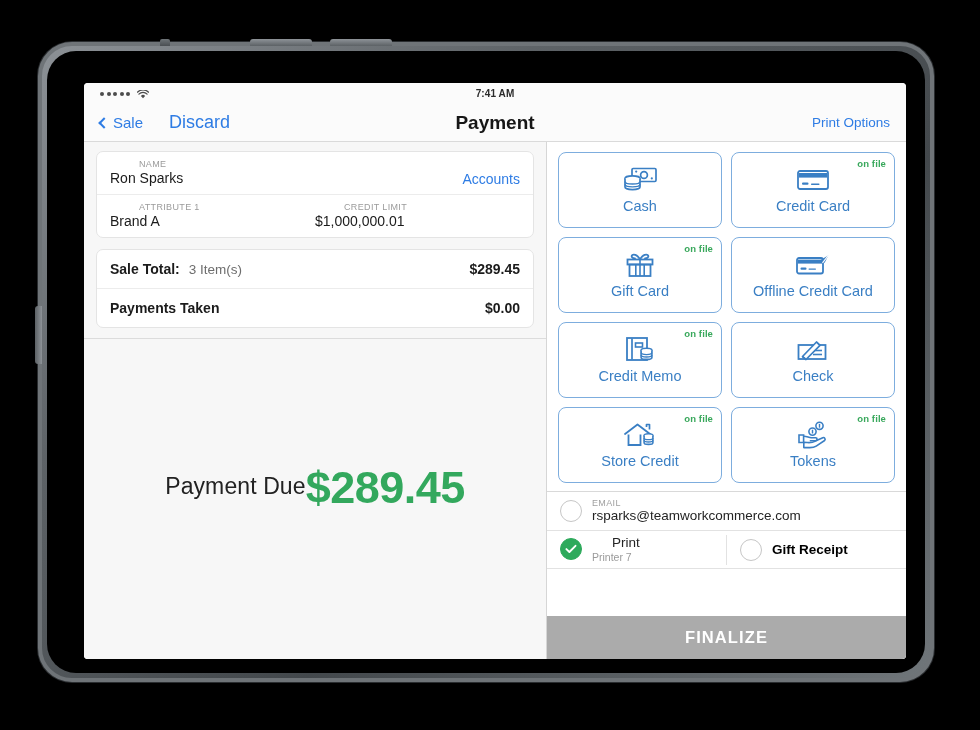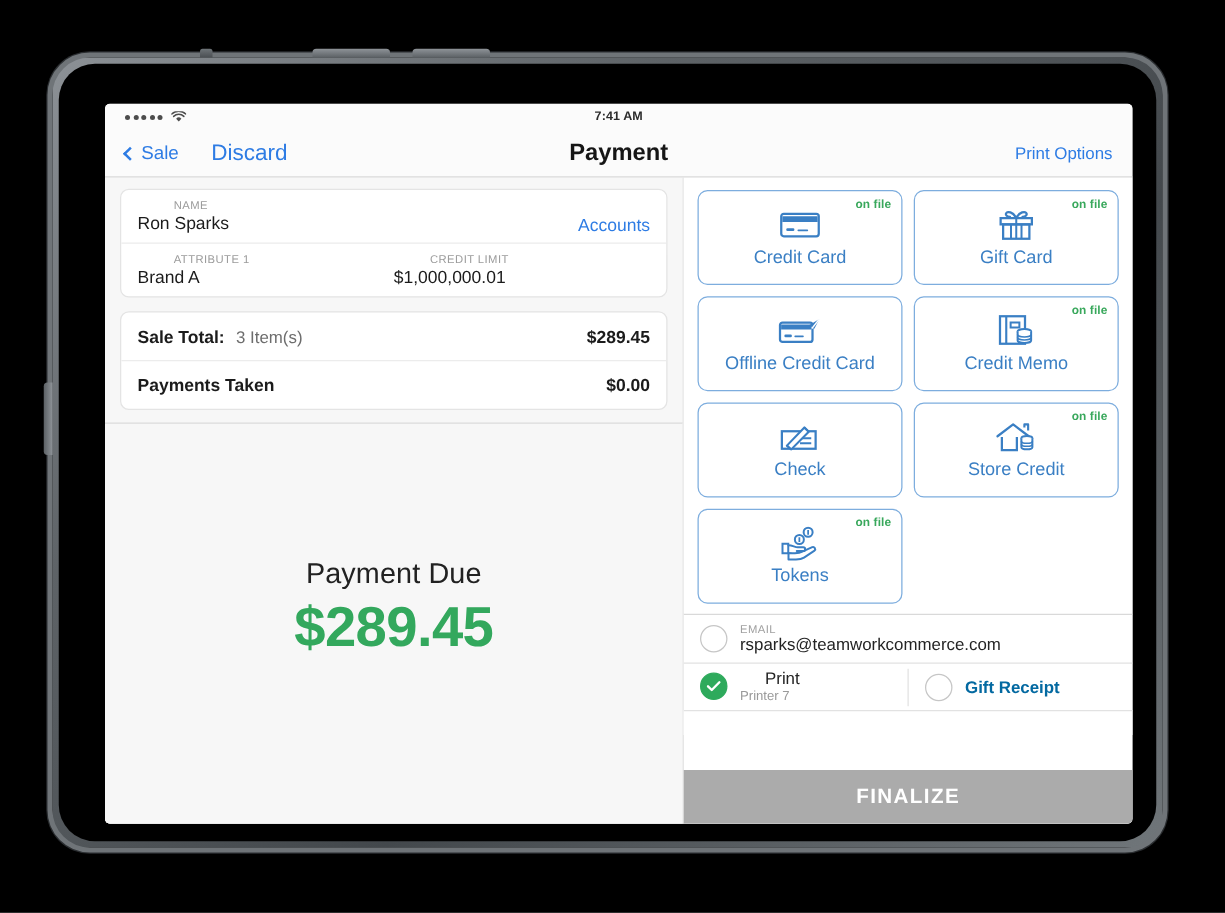--- a/index.html
+++ b/index.html
@@ -149,21 +149,21 @@
   }
   .trow + .trow { border-top: 1px solid #ececec; }
   .trow .lbl { display: flex; gap: 9px; align-items: baseline; justify-content: center; }
   .trow .sub { color: #6d6d6d; font-weight: normal; font-size: 13.5px; }
 
   .due-area {
     flex: 1;
     background: #f7f7f7;
     border-top: 1px solid #dcdcdc;
     display: flex;
-    flex-direction: column;
+    flex-direction: row;
     align-items: center;
     justify-content: center;
     min-height: 0;
     padding-bottom: 26px;
   }
   .due-label { font-size: 23px; color: #222; letter-spacing: .1px; }
   .due-amount { font-size: 45px; font-weight: bold; color: #33a85d; margin-top: 4px; letter-spacing: -.5px; }
 
   
   .right-pane {
@@ -209,21 +209,21 @@
   .circ { width: 22px; height: 22px; border-radius: 50%; border: 1.5px solid #c6c6c6;
           flex: 0 0 22px; background: #fff; }
   .circ.on {
     border-color: #2eaa5c; background: #2eaa5c;
     display: flex; align-items: center; justify-content: center;
   }
   .r-texts { display: flex; flex-direction: column; line-height: 1.18; }
   .r-k { font-size: 9px; color: #a0a0a0; letter-spacing: .35px; text-transform: uppercase; }
   .r-v { font-size: 13.5px; color: #242424; }
   .r-v.bold { font-weight: normal; padding-left: 20px; }
-  .r-v.blue { color: #0369a1; font-weight: bold; }
+  .r-v.blue { color: #000000; font-weight: bold; }
   .r-sub { font-size: 10.5px; color: #9a9a9a; }
 
   .spacer-strip { height: 20px; background: #fff; border-top: 1px solid #e2e2e2; }
 
   .finalize {
     height: 43px;
     flex: 0 0 43px;
     background: #ababab;
     color: #ffffff;
     display: flex;
@@ -327,20 +327,36 @@
               <div class="due-label">Payment Due</div>
               <div class="due-amount">$289.45</div>
             </div>
 
           </div>
 
           <div class="right-pane">
 
             <div class="tile-grid">
 
+              <div class="tile">
+                <span class="onfile"></span>
+                <span class="t-icon">
+                  <svg width="34" height="27" viewBox="0 0 34 27">
+                    <rect x="9" y="1.5" width="24" height="13" rx="1.2" fill="none" stroke="#3a7fc4" stroke-width="1.7"></rect>
+                    <circle cx="21" cy="8" r="3.4" fill="none" stroke="#3a7fc4" stroke-width="1.7"></circle>
+                    <circle cx="13.2" cy="4.6" r="1.1" fill="#3a7fc4"></circle>
+                    <circle cx="28.8" cy="11.4" r="1.1" fill="#3a7fc4"></circle>
+                    <ellipse cx="9.5" cy="11.5" rx="7.5" ry="2.6" fill="#fff" stroke="#3a7fc4" stroke-width="1.7"></ellipse>
+                    <path d="M2 11.5 v8.5 c0 1.45 3.36 2.6 7.5 2.6 s7.5-1.15 7.5-2.6 v-8.5" fill="#fff" stroke="#3a7fc4" stroke-width="1.7"></path>
+                    <path d="M2 14.4 c0 1.45 3.36 2.6 7.5 2.6 s7.5-1.15 7.5-2.6" fill="none" stroke="#3a7fc4" stroke-width="1.4"></path>
+                    <path d="M2 17.3 c0 1.45 3.36 2.6 7.5 2.6 s7.5-1.15 7.5-2.6" fill="none" stroke="#3a7fc4" stroke-width="1.4"></path>
+                  </svg>
+                </span>
+                <span class="t-label">Cash</span>
+              </div>
 
               <div class="tile">
                 <span class="onfile">on file</span>
                 <span class="t-icon">
                   <svg width="34" height="24" viewBox="0 0 34 24">
                     <rect x="2" y="3" width="30" height="18" rx="2" fill="none" stroke="#3a7fc4" stroke-width="1.8"></rect>
                     <rect x="2.9" y="5" width="28.2" height="4.6" fill="#3a7fc4"></rect>
                     <rect x="6" y="14.5" width="6.5" height="2.2" rx="1" fill="#3a7fc4"></rect>
                     <rect x="15" y="15.6" width="8.5" height="1.3" rx=".6" fill="#3a7fc4"></rect>
                   </svg>

